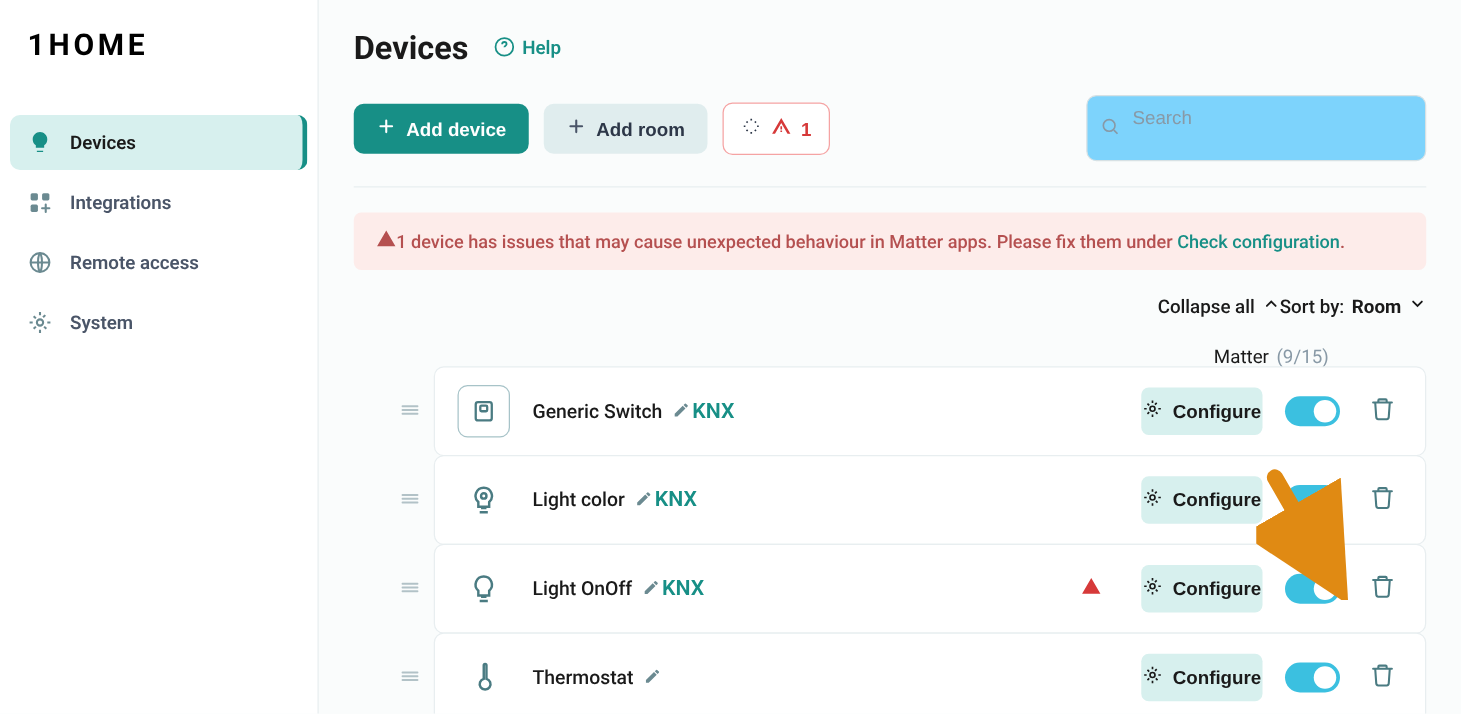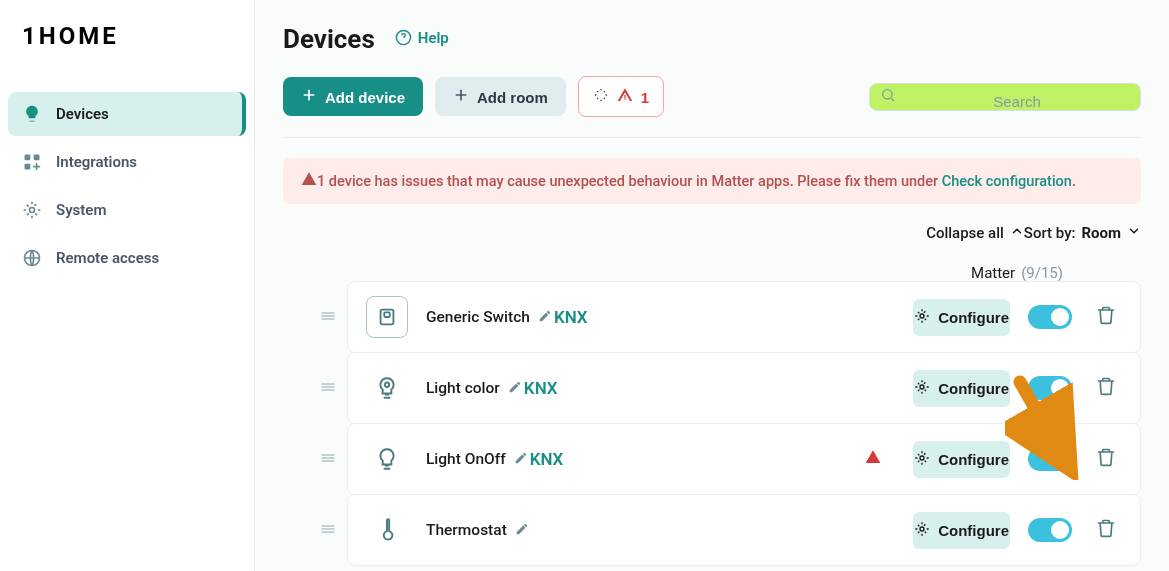--- a/index.html
+++ b/index.html
@@ -62,22 +62,22 @@
       border: none; cursor: pointer;
     }
     .btn-primary { background: #178f86; color: #fff; }
     .btn-secondary { background: #e0edee; color: #2d3748; }
     .btn-alert { background: #fff; border: 1px solid #f5a3a3; color: #d63939; padding: 10px 14px; }
     .spacer { flex: 1; }
     .search-box {
       position: relative; width: 272px;
     }
     .search-input {
-      width: 100%; padding: 9px 12px 0 36px; border: 1px solid #d7e1e4;
-      border-radius: 8px; font-size: 15px; background: #bef264; color: #374151; text-align: center;
+      width: 100%; padding: 9px 12px 25px 36px; border: 1px solid #d7e1e4;
+      border-radius: 8px; font-size: 15px; background: #7dd3fc; color: #374151;
     }
     .search-input::placeholder { color: #8899a6; }
     .search-icon-wrap { position: absolute; left: 11px; top: 50%; transform: translateY(-50%); color: #8899a6; }
 
     .banner {
       margin-top: 20px;
       background: #fdecea;
       border-radius: 6px;
       padding: 13px 18px;
       display: flex; align-items: center; gap: 0;
@@ -187,35 +187,35 @@
           <rect x="14" y="3" width="7" height="7" rx="1.5"></rect>
           <path d="M17.5 14v7M14 17.5h7" stroke="currentColor" stroke-width="2" stroke-linecap="round"></path>
         </svg>
     </span>
     <span>Integrations</span>
   </div>
 
   <div class="nav-item">
     <span class="nav-icon">
       <svg width="20" height="20" viewBox="0 0 24 24" fill="none" stroke="currentColor" stroke-width="2">
+          <circle cx="12" cy="12" r="9"></circle>
+          <path d="M3 12h18M12 3c2.5 3 2.5 15 0 18M12 3c-2.5 3-2.5 15 0 18"></path>
+        </svg>
+    </span>
+    <span>Remote access</span>
+  </div>
+
+  <div class="nav-item">
+    <span class="nav-icon">
+      <svg width="20" height="20" viewBox="0 0 24 24" fill="none" stroke="currentColor" stroke-width="2">
           <circle cx="12" cy="12" r="3"></circle>
           <path d="M12 2v3m0 14v3m10-10h-3M5 12H2m15.07-7.07l-2.12 2.12M8.05 15.95l-2.12 2.12m12.14 0l-2.12-2.12M8.05 8.05L5.93 5.93"></path>
         </svg>
     </span>
     <span>System</span>
-  </div>
-
-  <div class="nav-item">
-    <span class="nav-icon">
-      <svg width="20" height="20" viewBox="0 0 24 24" fill="none" stroke="currentColor" stroke-width="2">
-          <circle cx="12" cy="12" r="9"></circle>
-          <path d="M3 12h18M12 3c2.5 3 2.5 15 0 18M12 3c-2.5 3-2.5 15 0 18"></path>
-        </svg>
-    </span>
-    <span>Remote access</span>
   </div>
 </aside>
 
 <main class="main" style="position:relative;">
   <div class="header-row">
     <h1 class="page-title">Devices</h1>
     <a class="help-link">
       <span>
         <svg width="17" height="17" viewBox="0 0 24 24" fill="none" stroke="currentColor" stroke-width="2">
             <circle cx="12" cy="12" r="10"></circle>

